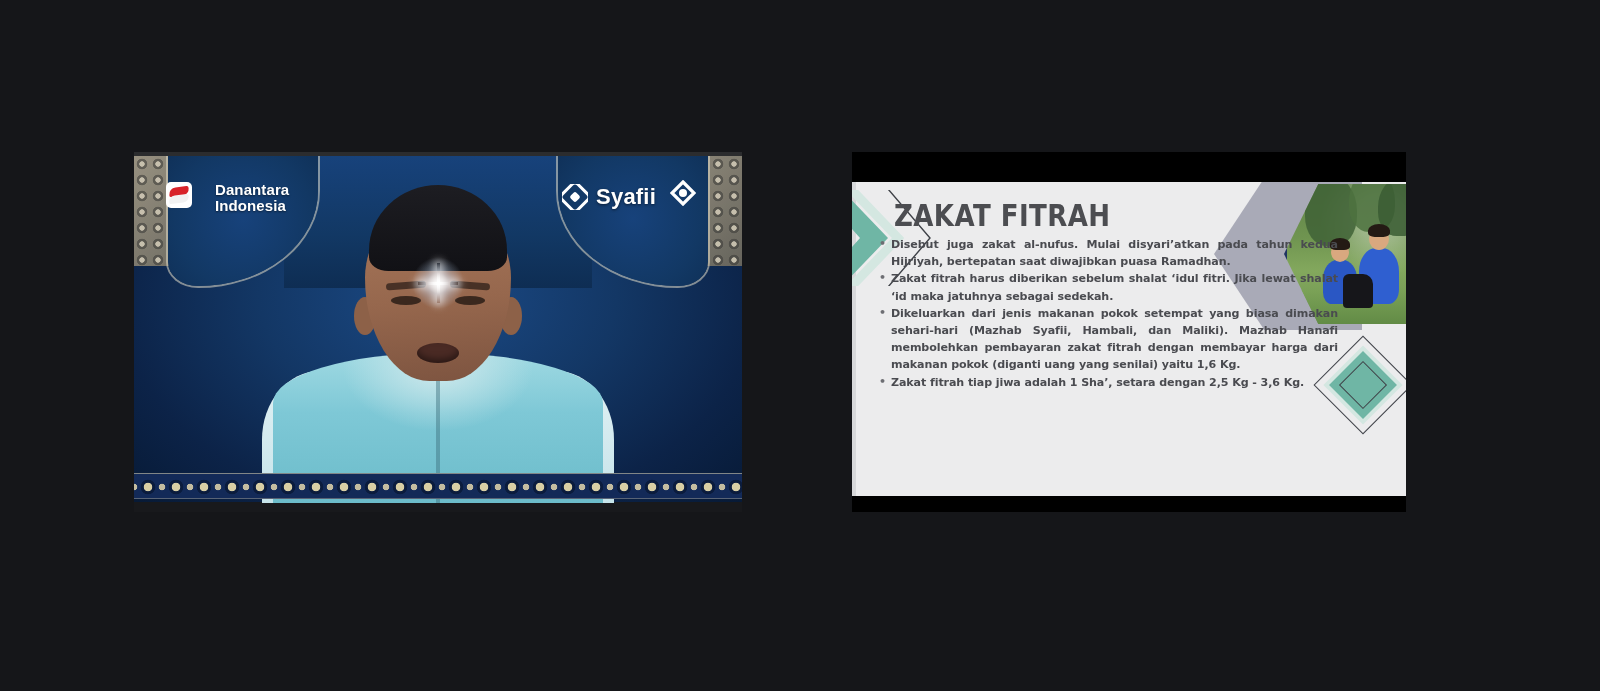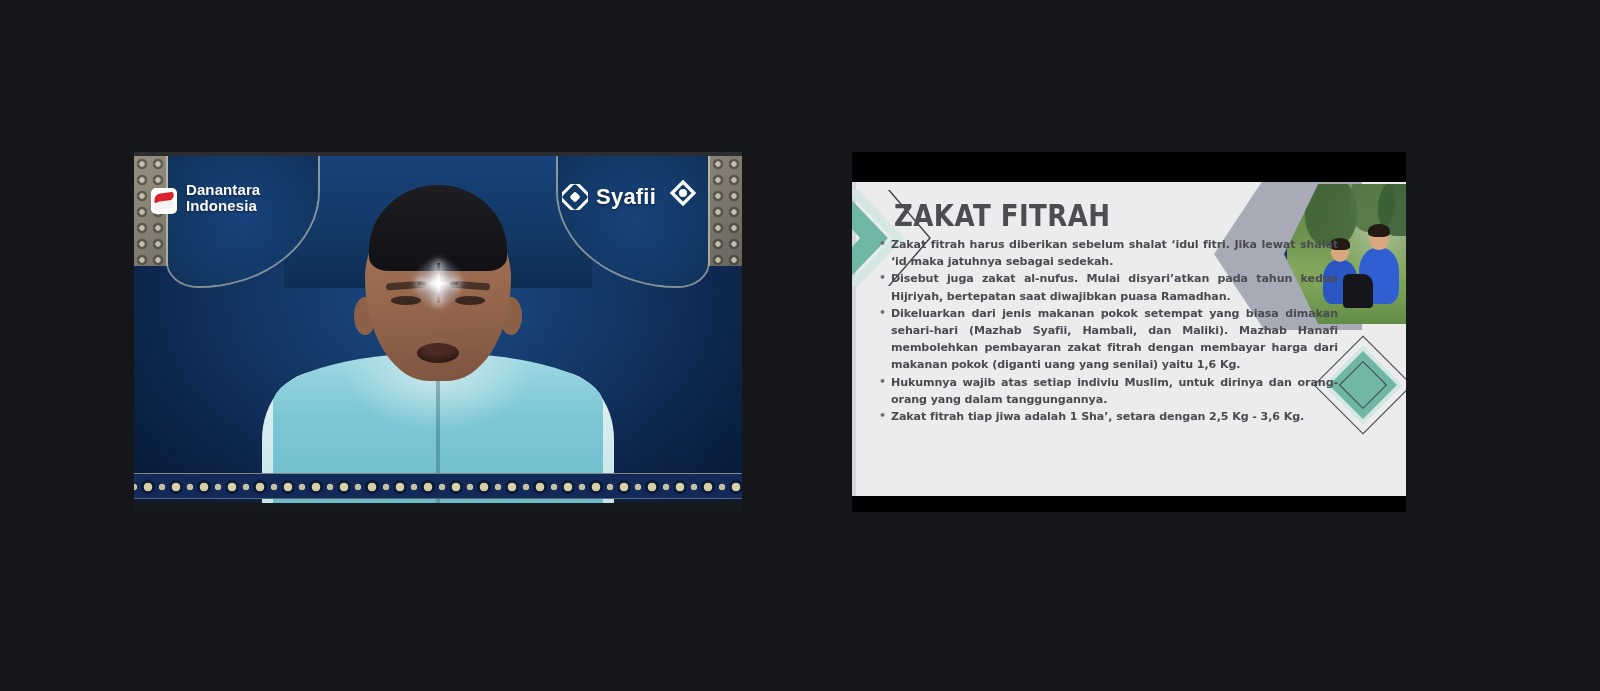--- a/index.html
+++ b/index.html
@@ -83,22 +83,22 @@
     border-bottom-left-radius: 120px 95px;
     border-bottom-right-radius: 30px 24px;
     box-shadow: 0 0 0 2px rgba(226,220,200,.55);
   }
   .mid-fill { position:absolute; left: 150px; right: 150px; top: 0; height: 132px;
     background: linear-gradient(180deg,#17427b 0%,#123864 60%,#0e2d53 100%); }
 
   
   .brand-danantara {
     position: absolute;
-    left: 17px; top: 26px;
-    display: flex; align-items: flex-end; gap: 9px;
+    left: 32px; top: 26px;
+    display: flex; align-items: flex-start; gap: 23px;
     z-index: 6;
   }
   .danantara-mark {
     width: 26px; height: 26px;
     border-radius: 5px;
     background: #ffffff;
     position: relative;
     overflow: hidden;
     flex: none;
   }
@@ -546,24 +546,23 @@
       <div class="diamond-group">
         <span class="diamond-outline"></span>
         <span class="diamond-mid"></span>
         <span class="diamond-solid"></span>
         <span class="diamond-inline"></span>
       </div>
 
       <div class="slide-content">
         <div class="slide-title">ZAKAT FITRAH</div>
         <ul class="bullets">
+          <li>Disebut juga zakat al-nufus. Mulai disyari’atkan pada tahun kedua Hijriyah, bertepatan saat diwajibkan puasa Ramadhan.</li>
           <li>Zakat fitrah harus diberikan sebelum shalat ‘idul fitri. Jika lewat shalat ‘id maka jatuhnya sebagai sedekah.</li>
-          <li>Disebut juga zakat al-nufus. Mulai disyari’atkan pada tahun kedua Hijriyah, bertepatan saat diwajibkan puasa Ramadhan.</li>
           <li>Dikeluarkan dari jenis makanan pokok setempat yang biasa dimakan sehari-hari (Mazhab Syafii, Hambali, dan Maliki). Mazhab Hanafi membolehkan pembayaran zakat fitrah dengan membayar harga dari makanan pokok (diganti uang yang senilai) yaitu 1,6 Kg.</li>
-          <li>Hukumnya wajib atas setiap indiviu Muslim, untuk dirinya dan orang-orang yang dalam tanggungannya.</li>
           <li>Zakat fitrah tiap jiwa adalah 1 Sha’, setara dengan 2,5 Kg - 3,6 Kg.</li>
         </ul>
       </div>
     </div>
 
     <div class="slide-letterbox-bottom"></div>
   </div>
 
 </div>
 

